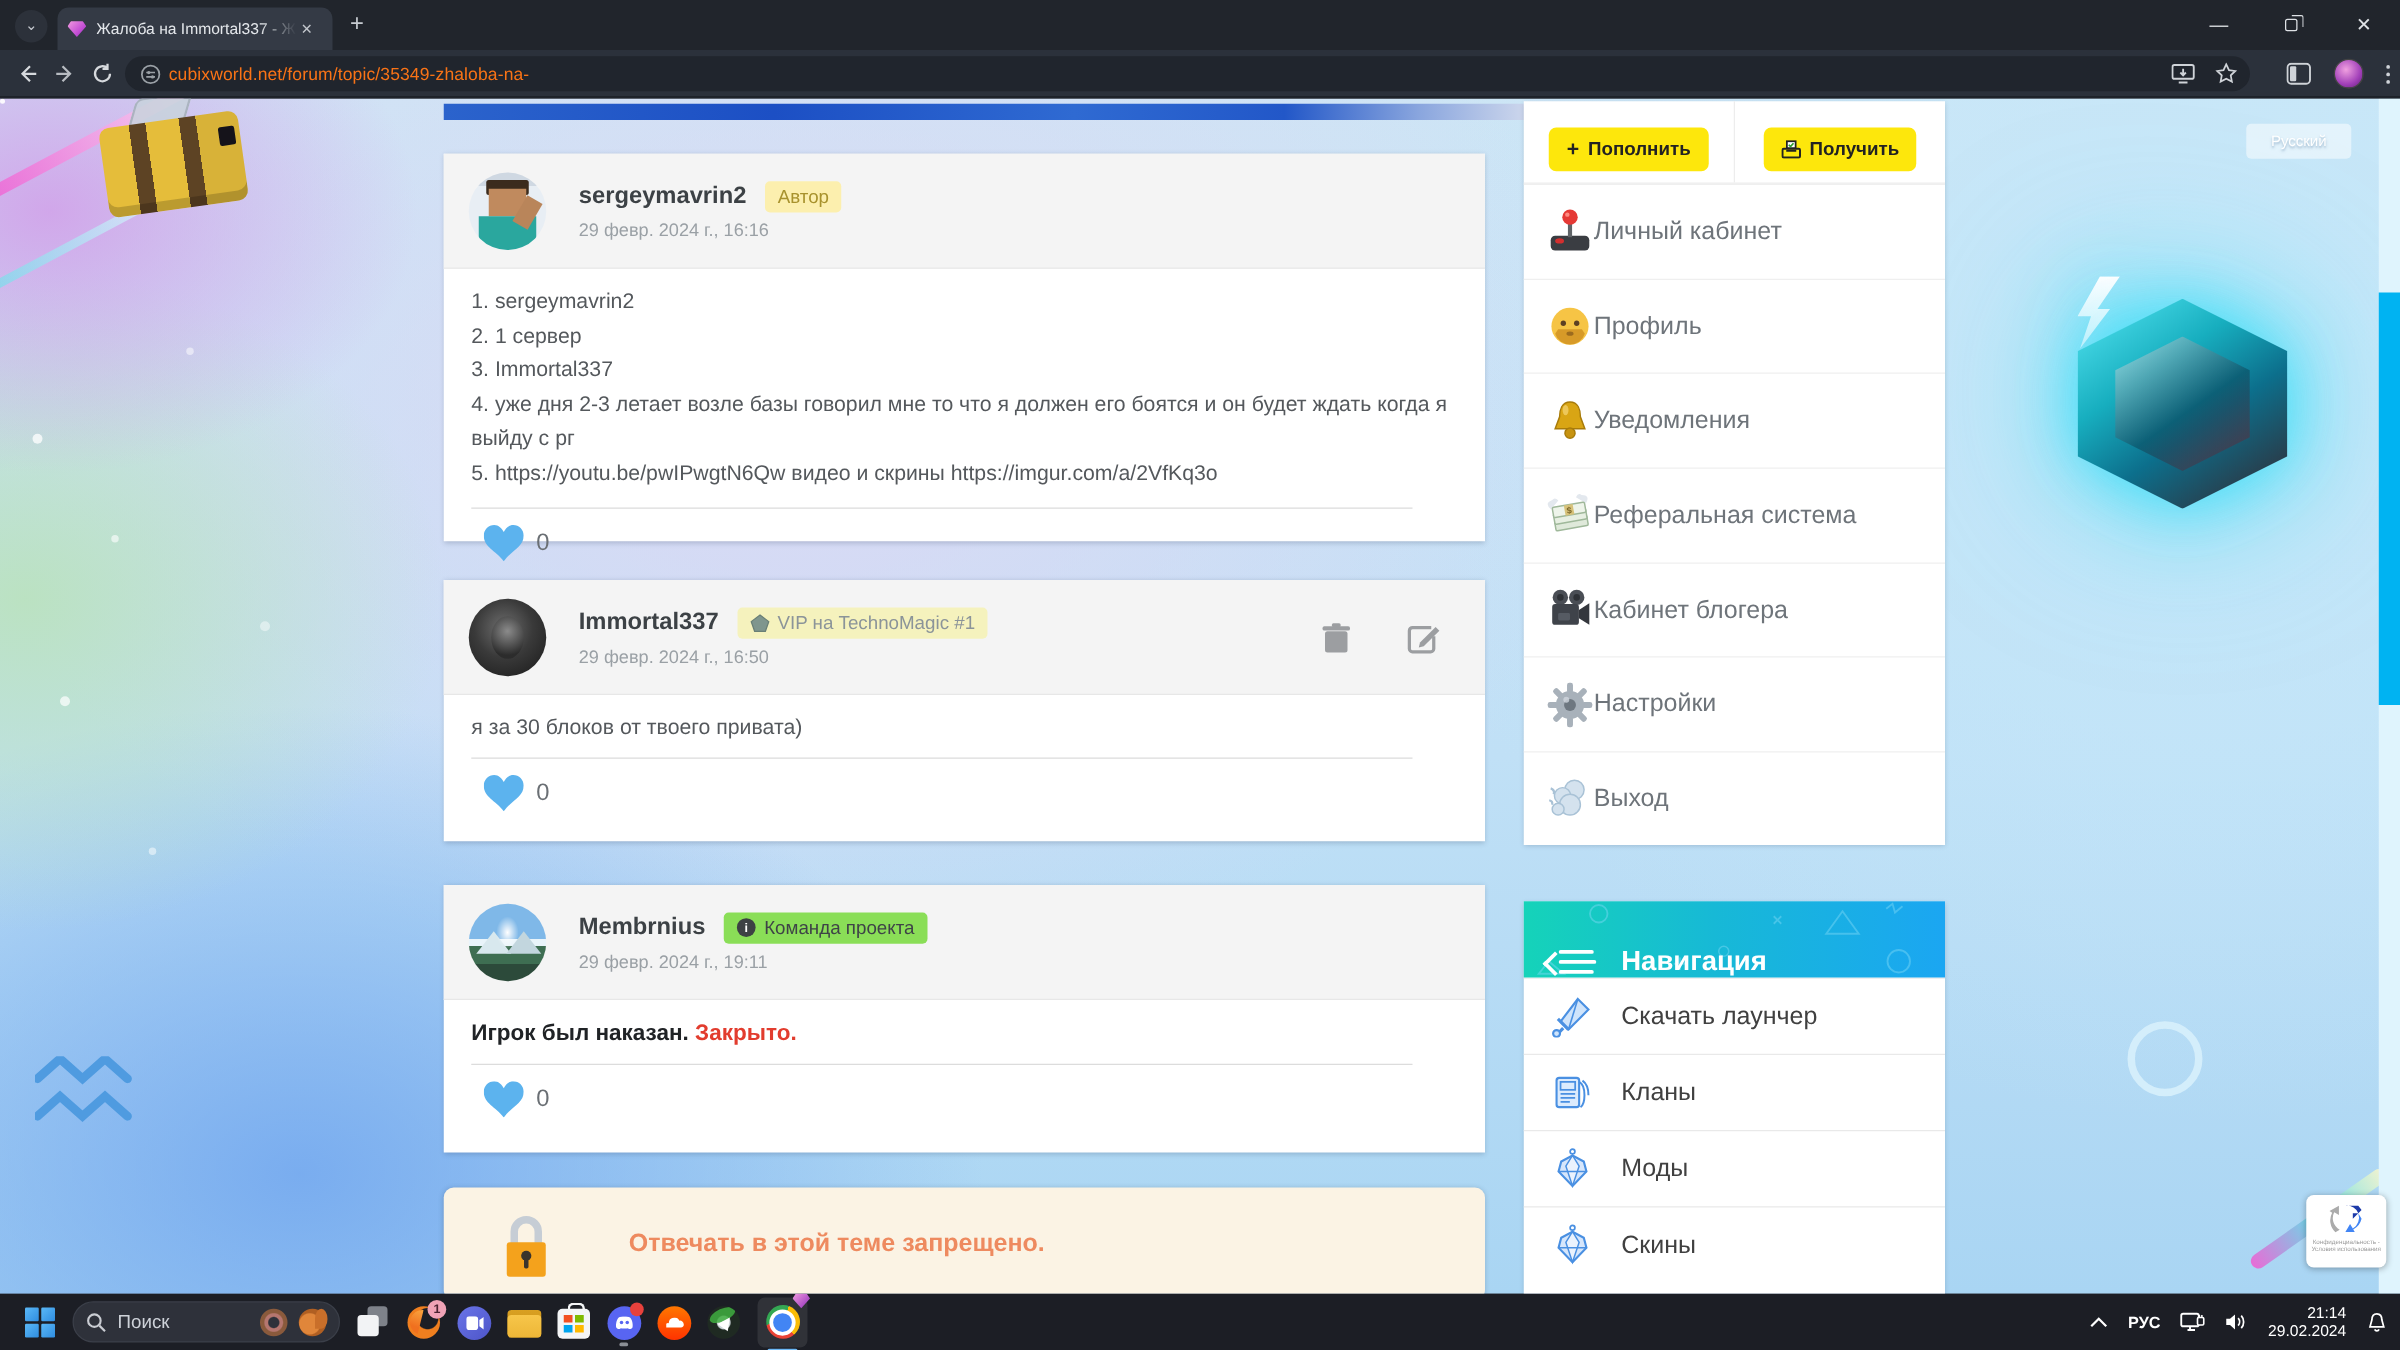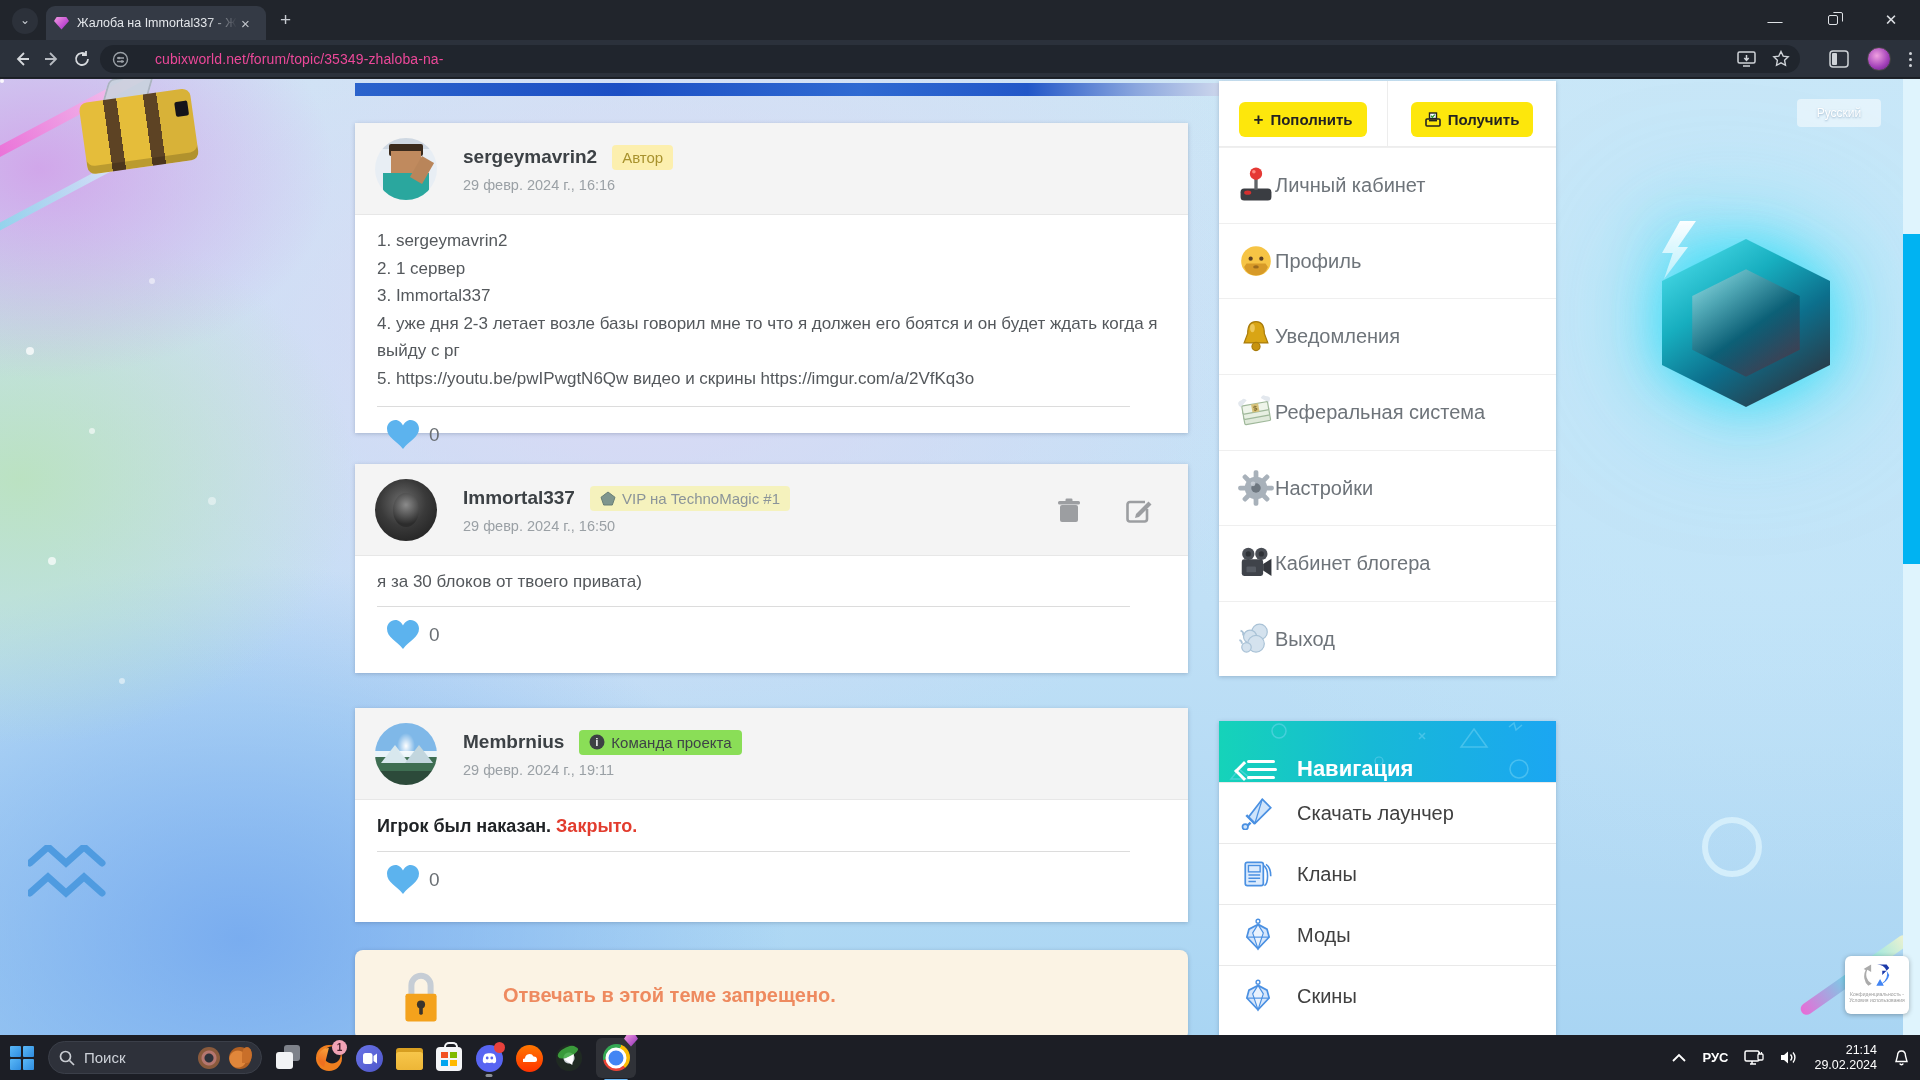--- a/index.html
+++ b/index.html
@@ -16,21 +16,21 @@
   .gem { width:15px; height:13px; clip-path:polygon(20% 0,80% 0,100% 35%,50% 100%,0 35%); background:linear-gradient(135deg,#f19ae0,#c44fd4 60%,#8e2bb8); flex:0 0 auto; }
   .newtab { position:absolute; left:280px; top:9px; color:#c7cbd1; font-size:19px; font-weight:400; }
   .win-controls { position:absolute; right:0; top:0; height:40px; display:flex; }
   .win-btn { width:58px; height:40px; display:flex; align-items:center; justify-content:center; color:#dfe2e6; font-size:15px; }
   .restore-glyph { width:10px; height:10px; border:1px solid #dfe2e6; border-radius:2px; position:relative; }
   .restore-glyph::before { content:""; position:absolute; left:2px; top:-4px; width:10px; height:10px; border:1px solid #dfe2e6; border-radius:2px; clip-path:polygon(20% 0,100% 0,100% 80%,70% 80%,70% 20%,20% 20%); }
 
   .toolbar { position:absolute; top:40px; left:0; width:1920px; height:38px; background:#2b313b; border-bottom:1px solid #1a1e24; }
   .nav-ic { position:absolute; top:7px; width:24px; height:24px; display:flex; align-items:center; justify-content:center; }
   .addr { position:absolute; left:100px; top:5px; width:1700px; height:28px; border-radius:14px; background:#20252d; display:flex; align-items:center; padding:0 12px; }
-  .addr-url { color:#ec4899; font-size:14px; margin-left:26px; letter-spacing:.1px; }
+  .addr-url { color:#f97316; font-size:14px; margin-left:6px; letter-spacing:.1px; }
   .addr-right { position:absolute; right:10px; top:0; height:28px; display:flex; align-items:center; gap:16px; }
   .tool-right { position:absolute; right:8px; top:5px; height:28px; display:flex; align-items:center; gap:18px; }
   .avatar-gem { width:24px; height:24px; border-radius:50%; background:radial-gradient(circle at 40% 35%,#f0a0e0,#a13fb8 60%,#5e1e78); border:1px solid #444; }
   .dots { display:flex; flex-direction:column; gap:3px; }
   .dots i { width:3px; height:3px; border-radius:50%; background:#cfd3d8; }
 
   
   .page { position:absolute; top:79px; left:0; width:1920px; height:956px; overflow:hidden;
     background:
       radial-gradient(420px 300px at 40px 90px, rgba(210,156,232,.85), rgba(210,156,232,0) 70%),
@@ -130,21 +130,21 @@
   .lang-btn { position:absolute; left:1797px; top:20px; width:84px; height:28px; background:rgba(255,255,255,.5); border-radius:4px; color:#fff; font-size:12px; display:flex; align-items:center; justify-content:center; text-shadow:0 1px 2px rgba(80,120,160,.5); }
 
   .scrollbar { position:absolute; right:0; top:0; width:17px; height:956px; background:#dff4fd; }
   .scroll-thumb { position:absolute; left:0; top:155px; width:17px; height:330px; background:#00b3f2; }
 
   .recaptcha { position:absolute; left:1845px; top:877px; width:64px; height:58px; background:#fff; border-radius:6px; box-shadow:0 1px 5px rgba(0,0,0,.3); display:flex; flex-direction:column; align-items:center; padding-top:5px; overflow:hidden; }
   .recaptcha-txt { font-size:5px; color:#9a9a9a; text-align:center; line-height:6px; margin-top:2px; white-space:nowrap; }
 
   
   .taskbar { position:absolute; top:1035px; left:0; width:1920px; height:45px; background:#1c1e25; display:flex; align-items:center; }
-  .tb-left { display:flex; align-items:center; gap:14px; padding-left:10px; }
+  .tb-left { display:flex; align-items:center; gap:14px; padding-left:20px; }
   .start { width:24px; height:24px; display:grid; grid-template-columns:11px 11px; grid-template-rows:11px 11px; gap:2px; }
   .start i { background:linear-gradient(135deg,#5ab8f7,#2f8de0); border-radius:1px; }
   .searchpill { width:214px; height:33px; border-radius:17px; background:#2e313a; border:1px solid #3b3f49; display:flex; align-items:center; padding:0 10px; gap:9px; }
   .search-txt { color:#ced2d9; font-size:15px; flex:1; }
   .mini-img { width:22px; height:22px; border-radius:50%; }
   .donut { background:radial-gradient(circle at 50% 50%, #2e313a 0 4px, #b5766f 5px 7px, #8a5a3c 8px 11px); }
   .squirrel { background:radial-gradient(circle at 40% 55%, #e0863a 0 8px, #b05f22 9px 11px); position:relative; }
   .squirrel::after { content:""; position:absolute; right:-1px; top:0; width:10px; height:16px; border-radius:50% 50% 50% 0; background:#c96f2a; }
   .tb-ic { width:26px; height:26px; position:relative; }
   .chrome-slot { width:40px; height:40px; background:rgba(255,255,255,.09); border-radius:6px; display:flex; align-items:center; justify-content:center; position:relative; }
@@ -444,50 +444,50 @@
               <rect x="5" y="13.5" width="22" height="7" rx="1" fill="#e7efe2" stroke="#9fb89a"></rect>
               <rect x="5" y="9" width="22" height="7" rx="1" fill="#eef4ea" stroke="#9fb89a"></rect>
               <rect x="13" y="9" width="6" height="7" fill="#d7c27a"></rect>
               <text x="16" y="14.8" text-anchor="middle" font-size="6" font-weight="bold" fill="#7d6a2e" font-family="Liberation Sans, sans-serif">$</text>
             </g>
           </svg>
         <span class="menu-label">Реферальная система</span>
       </div>
       <div class="menu-item">
         <svg class="icon-36" viewBox="0 0 32 32">
+            <circle cx="9.5" cy="7.5" r="5.2" fill="#4a4e55"></circle>
+            <circle cx="9.5" cy="7.5" r="2.2" fill="#2e3136"></circle>
+            <circle cx="20.5" cy="7.5" r="5.2" fill="#4a4e55"></circle>
+            <circle cx="20.5" cy="7.5" r="2.2" fill="#2e3136"></circle>
+            <rect x="4" y="12" width="18" height="14" rx="2" fill="#3f434a"></rect>
+            <rect x="8" y="18" width="8" height="5" rx="1" fill="#565b63"></rect>
+            <polygon points="22,16 29,11.5 29,26 22,21.5" fill="#34373d"></polygon>
+          </svg>
+        <span class="menu-label">Кабинет блогера</span>
+      </div>
+      <div class="menu-item">
+        <svg class="icon-36" viewBox="0 0 32 32">
             <g fill="#a8b1ba">
               <rect x="14" y="1" width="4" height="7" rx="1.5"></rect>
               <rect x="14" y="24" width="4" height="7" rx="1.5"></rect>
               <rect x="14" y="1" width="4" height="7" rx="1.5" transform="rotate(45 16 16)"></rect>
               <rect x="14" y="24" width="4" height="7" rx="1.5" transform="rotate(45 16 16)"></rect>
               <rect x="14" y="1" width="4" height="7" rx="1.5" transform="rotate(90 16 16)"></rect>
               <rect x="14" y="24" width="4" height="7" rx="1.5" transform="rotate(90 16 16)"></rect>
               <rect x="14" y="1" width="4" height="7" rx="1.5" transform="rotate(135 16 16)"></rect>
               <rect x="14" y="24" width="4" height="7" rx="1.5" transform="rotate(135 16 16)"></rect>
               <circle cx="16" cy="16" r="9.5"></circle>
             </g>
             <circle cx="16" cy="16" r="4" fill="#6e7780"></circle>
             <circle cx="13.5" cy="12.5" r="2" fill="#cfd6dd" opacity=".8"></circle>
           </svg>
         <span class="menu-label">Настройки</span>
       </div>
       <div class="menu-item">
         <svg class="icon-36" viewBox="0 0 32 32">
-            <circle cx="9.5" cy="7.5" r="5.2" fill="#4a4e55"></circle>
-            <circle cx="9.5" cy="7.5" r="2.2" fill="#2e3136"></circle>
-            <circle cx="20.5" cy="7.5" r="5.2" fill="#4a4e55"></circle>
-            <circle cx="20.5" cy="7.5" r="2.2" fill="#2e3136"></circle>
-            <rect x="4" y="12" width="18" height="14" rx="2" fill="#3f434a"></rect>
-            <rect x="8" y="18" width="8" height="5" rx="1" fill="#565b63"></rect>
-            <polygon points="22,16 29,11.5 29,26 22,21.5" fill="#34373d"></polygon>
-          </svg>
-        <span class="menu-label">Кабинет блогера</span>
-      </div>
-      <div class="menu-item">
-        <svg class="icon-36" viewBox="0 0 32 32">
             <g fill="#d4e2ee" stroke="#a9c2d6" stroke-width="1">
               <circle cx="19" cy="10" r="6.5"></circle>
               <circle cx="11" cy="14" r="5.5"></circle>
               <circle cx="16" cy="20" r="7"></circle>
               <circle cx="8" cy="23" r="4"></circle>
             </g>
             <path d="M3 9 q3 1 2 4 M2 17 q2.5 .5 2 3" stroke="#a9c2d6" stroke-width="1.5" fill="none"></path>
           </svg>
         <span class="menu-label">Выход</span>
       </div>

